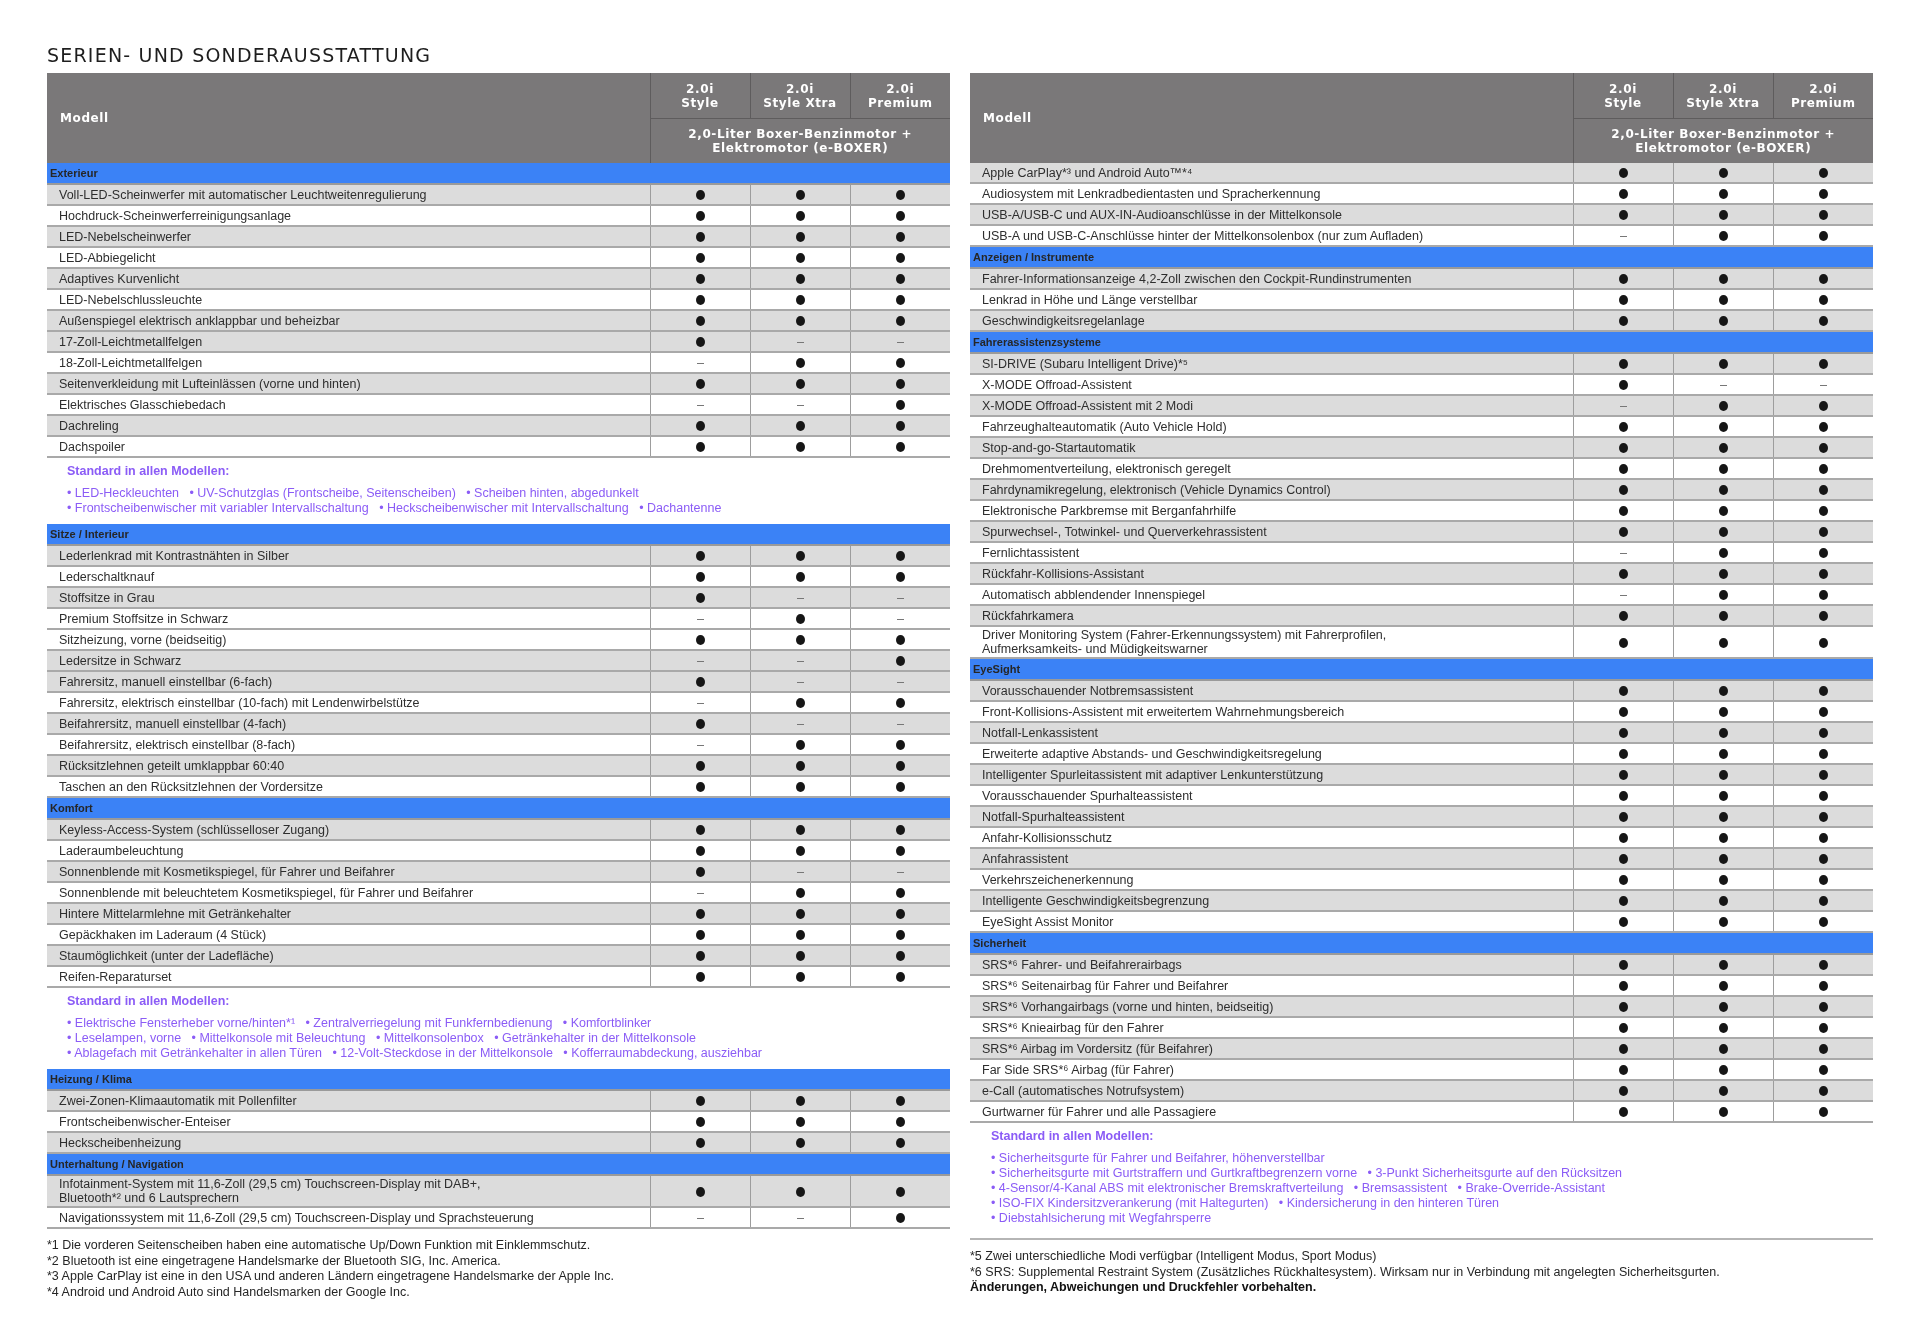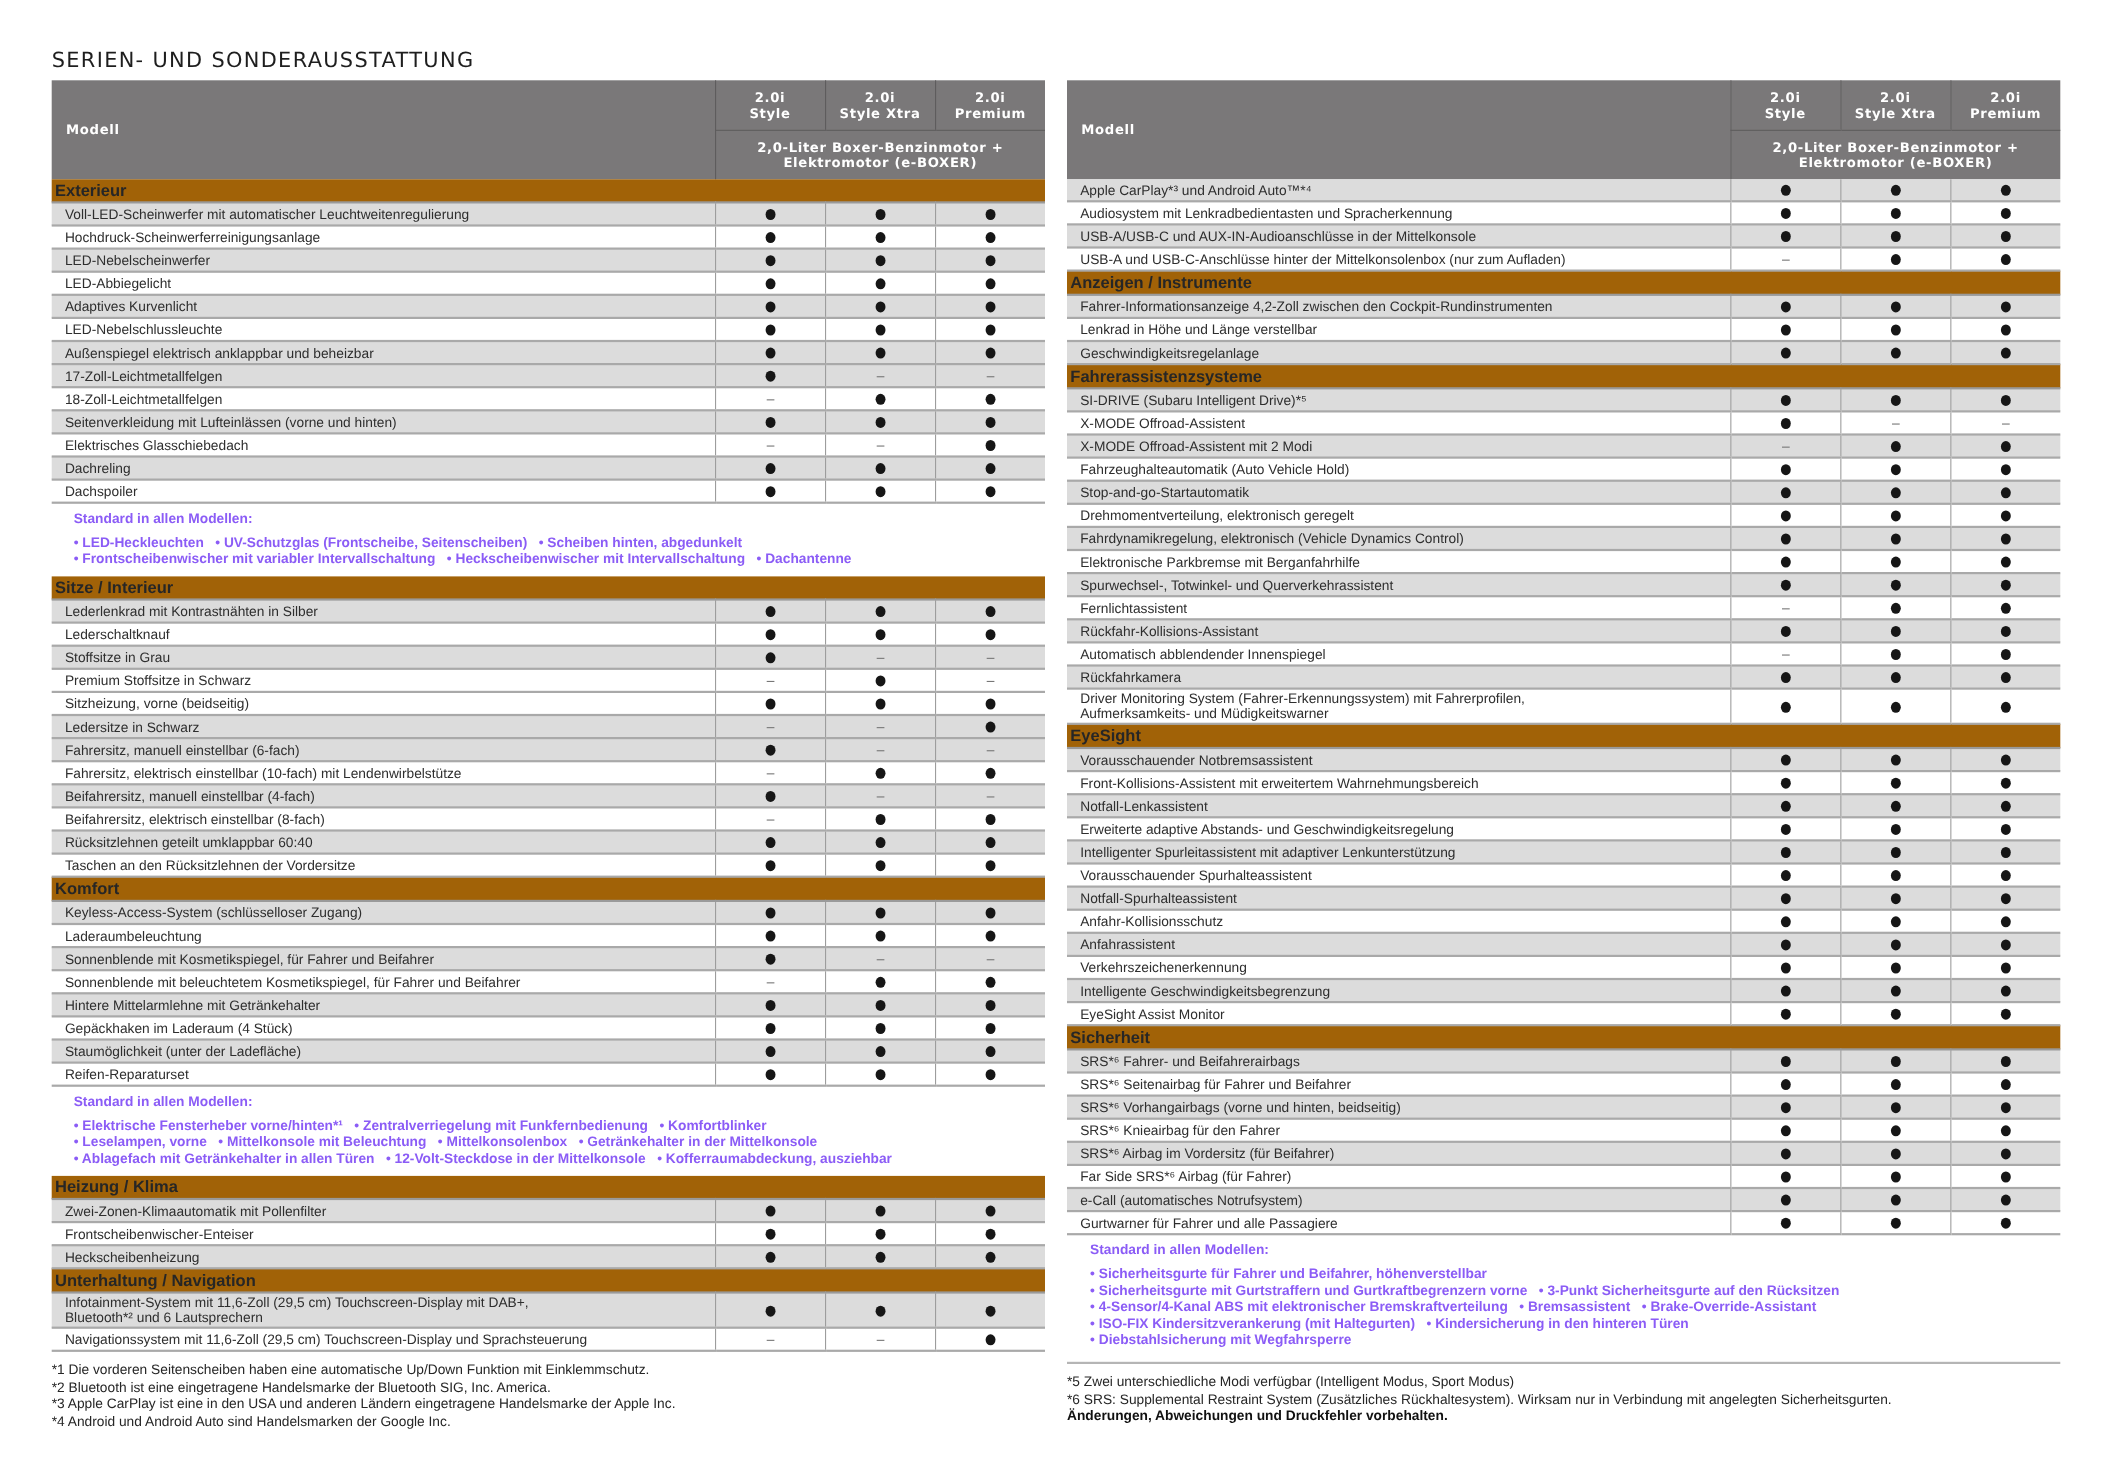--- a/index.html
+++ b/index.html
@@ -11,34 +11,34 @@
   .col.left { left:47px; }
   .col.right { left:970px; }
   table.spec { border-collapse:collapse; width:903px; table-layout:fixed; }
   table.spec col.feat { width:603px; }
   table.spec col.m { width:100px; }
   .hdr th { background:#7a7879; color:#ffffff; font-weight:bold; font-size:12px; letter-spacing:0.6px;
             font-family:"DejaVu Sans", sans-serif; text-align:center; line-height:14px; padding:4px; }
   .hdr th.modell { text-align:left; padding-left:13px; vertical-align:middle; }
   .hdr th.model-name { height:37px; border-left:1px solid #5e5c5d; border-bottom:1px solid #5e5c5d; }
   .hdr th.engine { height:36px; border-left:1px solid #5e5c5d; }
-  tr.section td { background:#a16207; font-weight:bold; font-size:15px; height:20px; padding:0 0 0 3px;
+  tr.section td { background:#3b82f6; font-weight:bold; font-size:11px; height:20px; padding:0 0 0 3px;
                   color:#262626; border-bottom:2px solid #9a9a9a; }
   tr.item td { font-size:12.5px; height:19px; padding:0; border-bottom:2px solid #a9a9a9; color:#2e2e2e; }
   tr.item:nth-child(odd) td { }
   tr.item.shade td { background:#dcdcdc; }
   tr.item.plain td { background:#ffffff; }
   tr.item td.feat { padding-left:12px; line-height:14px; }
   tr.item td.val { text-align:center; border-left:1px solid #9d9d9d; vertical-align:middle; }
   tr.item.tall td { height:30px; }
   .dot { display:inline-block; width:9px; height:10px; border-radius:50%; background:#161616; vertical-align:middle; }
   .dash { display:inline-block; width:7px; height:1px; background:#777; vertical-align:middle; }
   .std { padding:6px 0 8px 20px; font-size:12.5px; color:#8b5cf6; }
   .std .std-title { font-weight:bold; margin-bottom:8px; font-size:12.5px; }
-  .std .std-line { line-height:15px; white-space:nowrap;font-weight:bold; }
+  .std .std-line { line-height:15px; white-space:nowrap; }
   .std.right-std { padding-left:21px; border-bottom:2px solid #b5b5b5; padding-bottom:12px; }
   .notes { font-size:12.5px; line-height:15.5px; color:#262626; margin-top:9px; }
   .notes .bold { font-weight:bold; color:#111; }
 </style>
 </head>
 <body>
 
 <div class="page-title">SERIEN- UND SONDERAUSSTATTUNG</div>
 
 <div class="col left">

